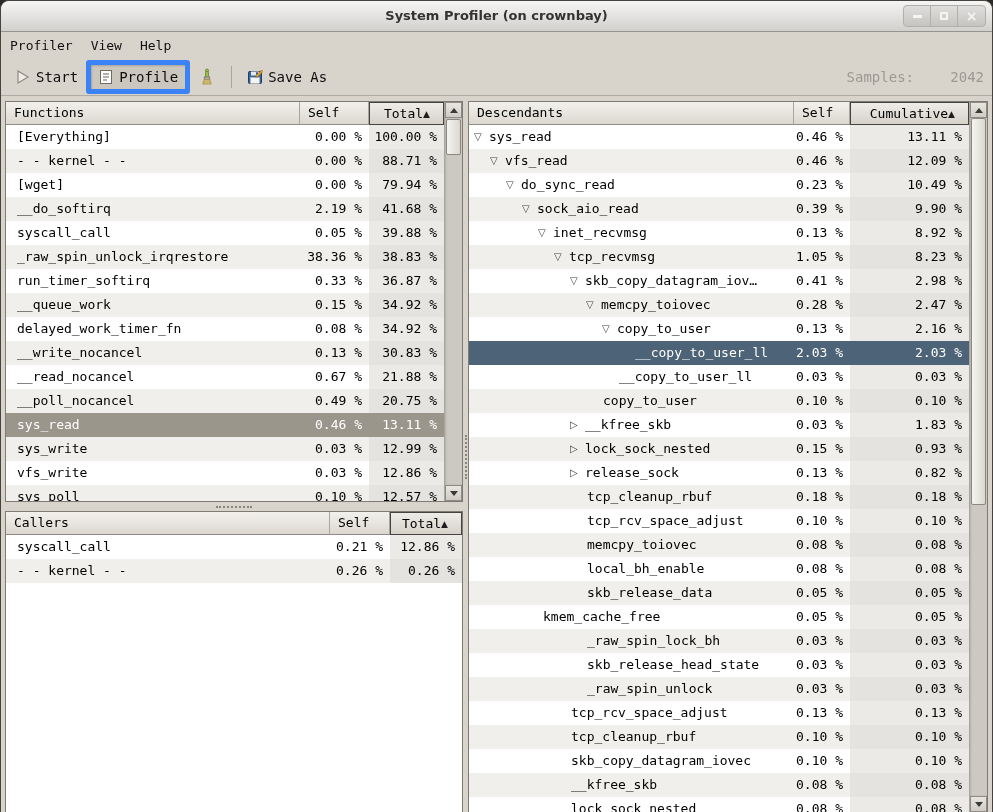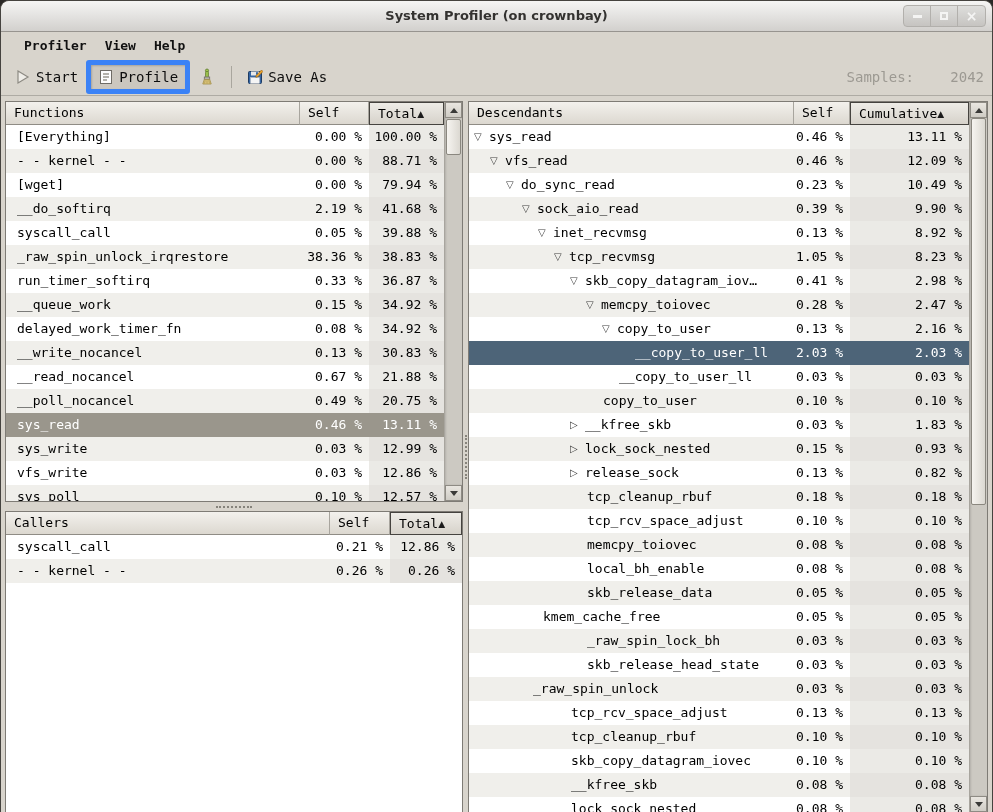--- a/index.html
+++ b/index.html
@@ -24,21 +24,21 @@
     position:absolute;right:6px;top:4px;height:22px;display:flex;
     border:1px solid #b2b0ac;border-radius:4px;overflow:hidden;
     background:linear-gradient(#dededc,#c6c4c1);
   }
   .win-btn{width:27px;display:flex;align-items:center;justify-content:center;border-right:1px solid #b2b0ac;cursor:default;}
   .win-btn:last-child{border-right:none;}
   .glyph-min{width:9px;height:3px;background:#f4f4f3;}
   .glyph-max{width:8px;height:8px;border:2px solid #f4f4f3;}
   .glyph-close{color:#f4f4f3;font-weight:bold;font-size:14px;line-height:14px;font-family:"DejaVu Sans",sans-serif;}
   
-  #menubar{height:26px;display:flex;align-items:center;padding-left:14px;background:#d8d4cc;font-weight:bold;}
+  #menubar{height:26px;display:flex;align-items:center;padding-left:0;background:#d8d4cc;}
   .menu-item{padding:3px 9px;font-size:13px;color:#111;}
   
   #toolbar{height:38px;display:flex;align-items:center;padding:0 8px 0 6px;border-bottom:1px solid #aeaba4;background:#d8d4cc;}
   .tb-btn{display:flex;align-items:center;gap:5px;padding:4px 7px;font-size:14px;color:#0d0d0d;border:1px solid transparent;border-radius:3px;}
   .tb-btn.pressed{border:5px solid #3b82f6;background:#cbc7bf;box-shadow:inset 1px 1px 2px rgba(0,0,0,.18);}
   .tb-sep{width:1px;height:22px;background:#a9a69e;margin:0 7px;}
   #samples-box{margin-left:auto;display:flex;align-items:baseline;color:#9c9992;font-size:14px;}
   #samples-value{width:70px;text-align:right;}
   
   #main{display:flex;height:717px;padding:5px 4px 0 4px;}
@@ -56,21 +56,21 @@
   
   .thead{display:flex;height:23px;flex:none;}
   .th{
     background:linear-gradient(#f3f1ed,#dcd8d0);
     border-right:1px solid #a8a59e;border-bottom:1px solid #8f8c85;
     font-size:13px;color:#000;line-height:21px;padding-left:8px;
     white-space:nowrap;overflow:hidden;
   }
   .th:last-child{border-right:none;}
   .th.sorted{
-    display:flex;justify-content:flex-start;align-items:center;
+    display:flex;justify-content:flex-end;align-items:center;
     border:1px solid #45433f;background:linear-gradient(#eeece7,#d6d2ca);
     padding-right:13px;line-height:normal;
   }
   .sort-arrow{font-size:9px;color:#1c1c1c;font-family:"DejaVu Sans",sans-serif;}
   
   .tbody{flex:1;overflow:hidden;background:#fff;}
   .row{display:flex;height:24px;line-height:24px;font-size:13px;color:#000;white-space:nowrap;}
   .row.alt .cell{background:#f0efeb;}
   .row .cell{background:#ffffff;overflow:hidden;}
   .row .cell.sorted-col{background:#ebeae6;}
@@ -493,21 +493,21 @@
                 <div class="cell num c3 sorted-col">0.03 %</div>
               </div>
               <div class="row">
                 <div class="cell name tree c1" style="padding-left: 118px;">
                   <span>skb_release_head_state</span>
                 </div>
                 <div class="cell num c2">0.03 %</div>
                 <div class="cell num c3 sorted-col">0.03 %</div>
               </div>
               <div class="row alt">
-                <div class="cell name tree c1" style="padding-left: 64px;">
+                <div class="cell name tree c1" style="padding-left: 118px;">
                   <span>_raw_spin_unlock</span>
                 </div>
                 <div class="cell num c2">0.03 %</div>
                 <div class="cell num c3 sorted-col">0.03 %</div>
               </div>
               <div class="row">
                 <div class="cell name tree c1" style="padding-left: 102px;">
                   <span>tcp_rcv_space_adjust</span>
                 </div>
                 <div class="cell num c2">0.13 %</div>

